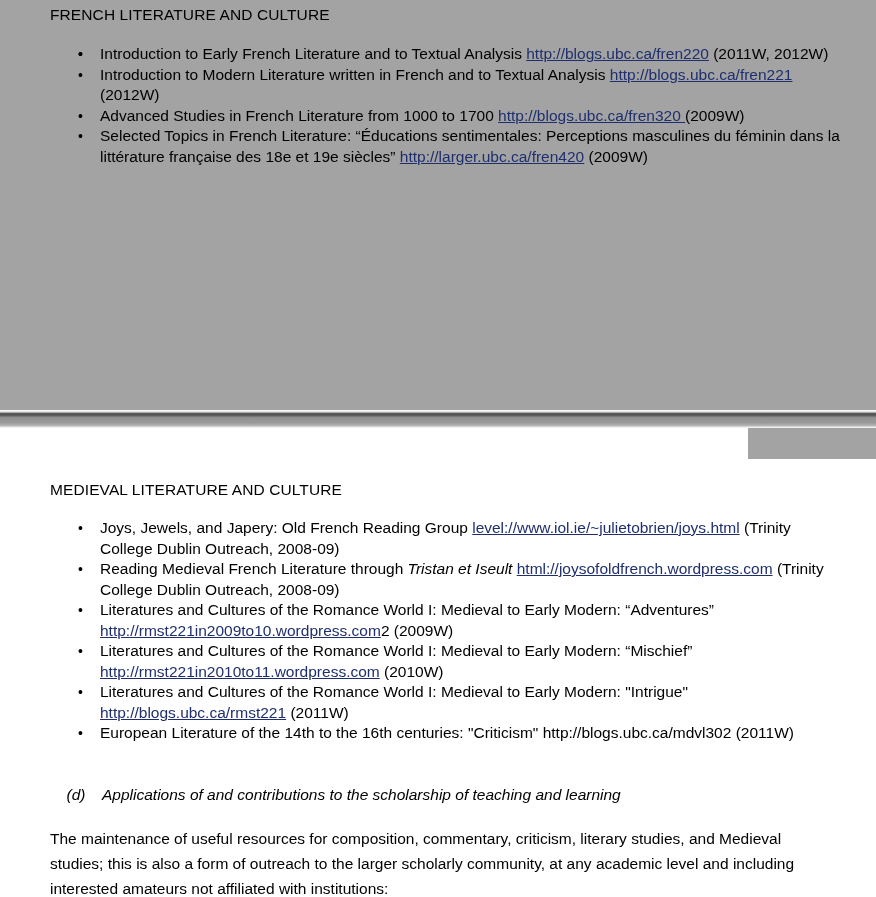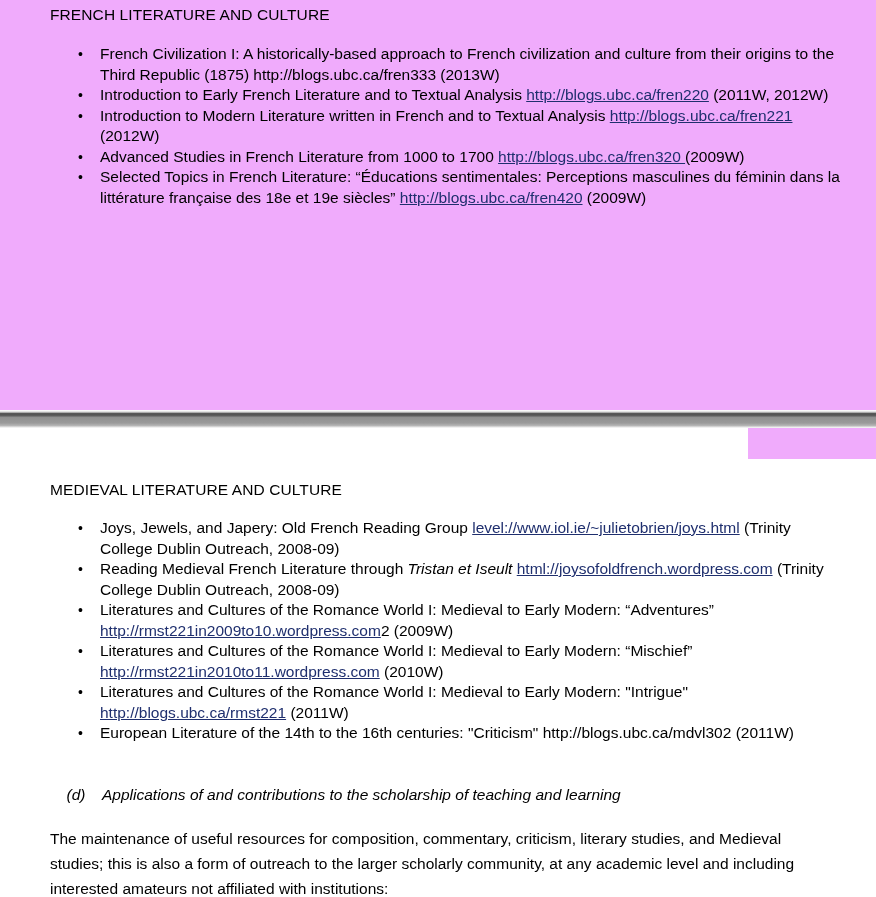--- a/index.html
+++ b/index.html
@@ -42,21 +42,21 @@
       #ffffff 100%);
   }
 
   
   .sheet-top {
     position: absolute;
     left: 0;
     top: 0;
     width: 876px;
     height: 459px;
-    background: #f0abfc;
+    background: #a3a3a3;
   }
   
   .sheet-bottom {
     position: absolute;
     left: 0;
     top: 428px;
     width: 748px;
     height: 469px;
     background: #ffffff;
   }
@@ -124,37 +124,37 @@
 
 <div class="page">
 
   <div class="sheet-top">
 
     <div class="section-heading" style="left:50px; top:5px;">FRENCH LITERATURE AND CULTURE</div>
 
     <ul class="bullet-list" style="left:50px; top:44px; width:790px;">
 
       <li>
-        <span class="bullet-dot">•</span><span>French Civilization I: A historically-based approach to French civilization and culture from their origins to the Third Republic (1875) http://blogs.ubc.ca/fren333 (2013W)</span>
+        <span class="bullet-dot">•</span>
       </li>
 
       <li>
         <span class="bullet-dot">•</span><span>Introduction to Early French Literature and to Textual Analysis </span><a href="#" class="doclink">http://blogs.ubc.ca/fren220</a><span> (2011W, 2012W)</span>
       </li>
 
       <li>
         <span class="bullet-dot">•</span><span>Introduction to Modern Literature written in French and to Textual Analysis </span><a href="#" class="doclink">http://blogs.ubc.ca/fren221</a><span> (2012W)</span>
       </li>
 
       <li>
         <span class="bullet-dot">•</span><span>Advanced Studies in French Literature from 1000 to 1700 </span><a href="#" class="doclink">http://blogs.ubc.ca/fren320 </a><span>(2009W)</span>
       </li>
 
       <li>
-        <span class="bullet-dot">•</span><span>Selected Topics in French Literature: “Éducations sentimentales: Perceptions masculines du féminin dans la littérature française des 18e et 19e siècles” </span><a href="#" class="doclink">http://blogs.ubc.ca/fren420</a><span> (2009W)</span>
+        <span class="bullet-dot">•</span><span>Selected Topics in French Literature: “Éducations sentimentales: Perceptions masculines du féminin dans la littérature française des 18e et 19e siècles” </span><a href="#" class="doclink">http://larger.ubc.ca/fren420</a><span> (2009W)</span>
       </li>
 
     </ul>
   </div>
 
   <div class="page-break"></div>
 
   <div class="sheet-bottom">
 
     <div class="section-heading" style="left:50px; top:52px;">MEDIEVAL LITERATURE AND CULTURE</div>

